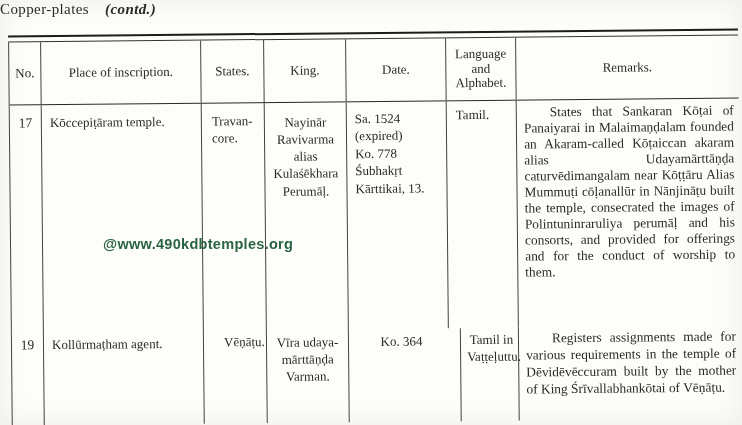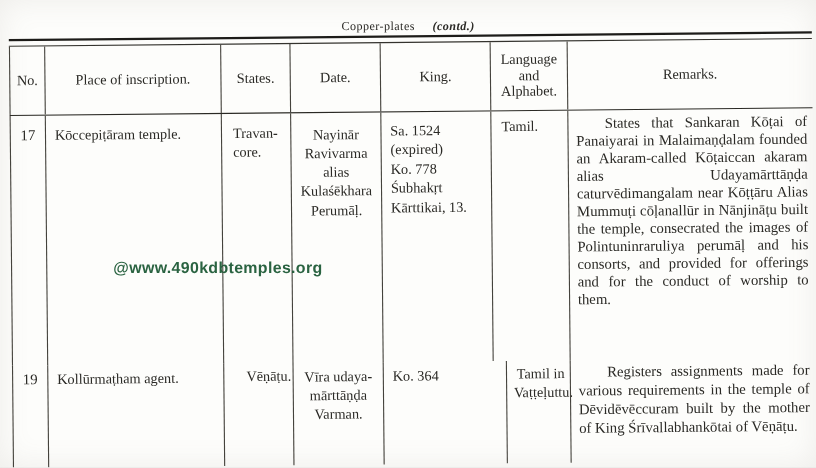--- a/index.html
+++ b/index.html
@@ -5,22 +5,22 @@
   html,body { margin:0; padding:0; background:#e8e8e6; }
   .page {
     position:relative; width:742px; height:425px; margin:0 auto;
     background:#fdfdfb;
     overflow:hidden;
     font-family:"Liberation Serif","DejaVu Serif",serif;
     color:#2b2a26;
     box-shadow:inset 0 0 28px rgba(120,115,105,0.12);
   }
   .title {
-    position:absolute; top:18px; left:0; width:100%;
-    text-align:center; font-size:11px; letter-spacing:0.4px;
+    position:absolute; top:1px; left:0; width:100%;
+    font-size:15px; letter-spacing:0.4px;
   }
   .t-contd { font-style:italic; font-weight:bold; margin-left:16px; }
 
   .table-wrap {
     position:absolute; left:8px; top:32px; width:730px;
     transform:rotate(-0.55deg); transform-origin:50% 0;
   }
   .dbl-rule {
     height:4px; width:100%;
     border-top:2.4px solid #1d1c19;
@@ -52,21 +52,21 @@
   .c-date  { padding:8px 2px 0 8px; line-height:1.34; }
   .c-lang  { padding:6px 2px 0 9px; line-height:1.3; }
   .c-remarks {
     white-space:normal; text-align:justify;
     padding:4px 5px 0 7px; text-indent:26px;
     font-size:13.4px; line-height:16px;
   }
   .row18 .c-dyn  { text-align:center; padding:4px 2px 0 20px; }
   .row18 .c-king { padding-top:4px; }
   .row18 .c-no, .row18 .c-place { padding-top:5px; }
-  .row18 .c-date { padding-top:4px; }
+  .row18 .c-date { padding-top:4px;text-align:center; }
   .row18 .c-lang { text-align:center; padding:4px 2px 0 6px;margin-left:12px; }
   .row18 .c-remarks { padding-top:2px; line-height:17px; }
 
   .watermark {
     position:absolute; left:103px; top:236px;
     font-family:"Liberation Sans","DejaVu Sans",sans-serif;
     font-weight:700; font-size:14.5px; letter-spacing:0.3px;
     color:#14532d; opacity:0.9;
   }
 </style>
@@ -79,22 +79,22 @@
     <span class="t-main">Copper-plates</span><span class="t-contd">(contd.)</span>
   </div>
 
   <div class="table-wrap">
     <div class="dbl-rule"></div>
 
     <div class="grid header">
       <div class="cell">No.</div>
       <div class="cell">Place of  inscription.</div>
       <div class="cell">States.</div>
+      <div class="cell">King.</div>
       <div class="cell">Date.</div>
-      <div class="cell">King.</div>
       <div class="cell">Language
 and
 Alphabet.</div>
       <div class="cell">Remarks.</div>
     </div>
 
     <div class="grid row17">
       <div class="cell c-no">17</div>
       <div class="cell c-place">Kōccepiṭāram temple.</div>
       <div class="cell c-dyn">Travan-

